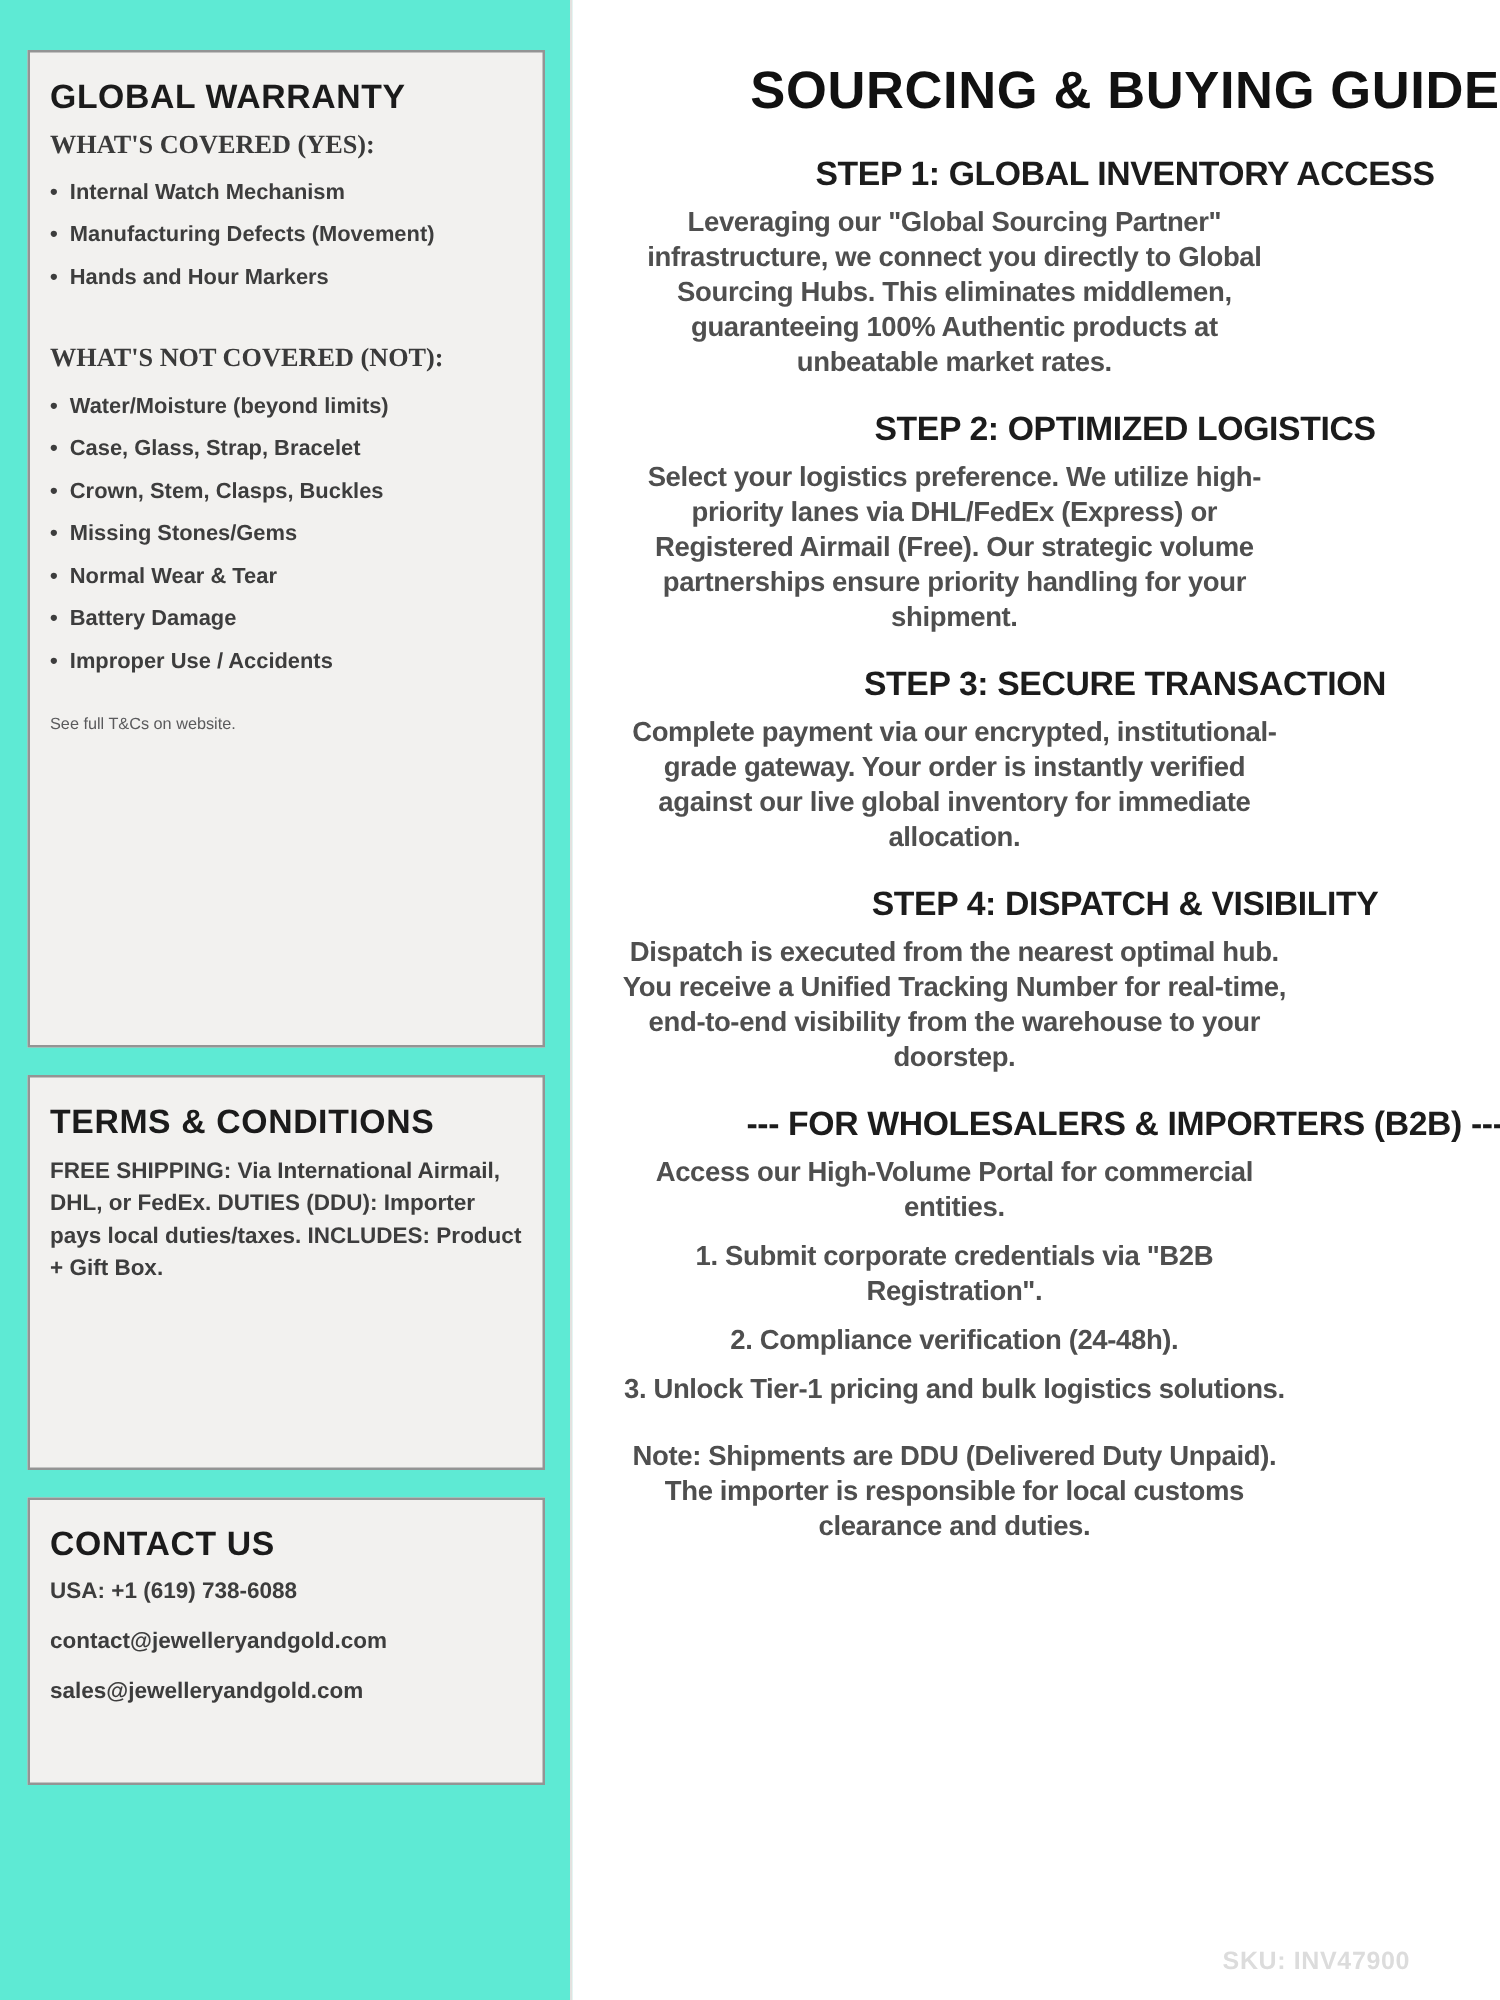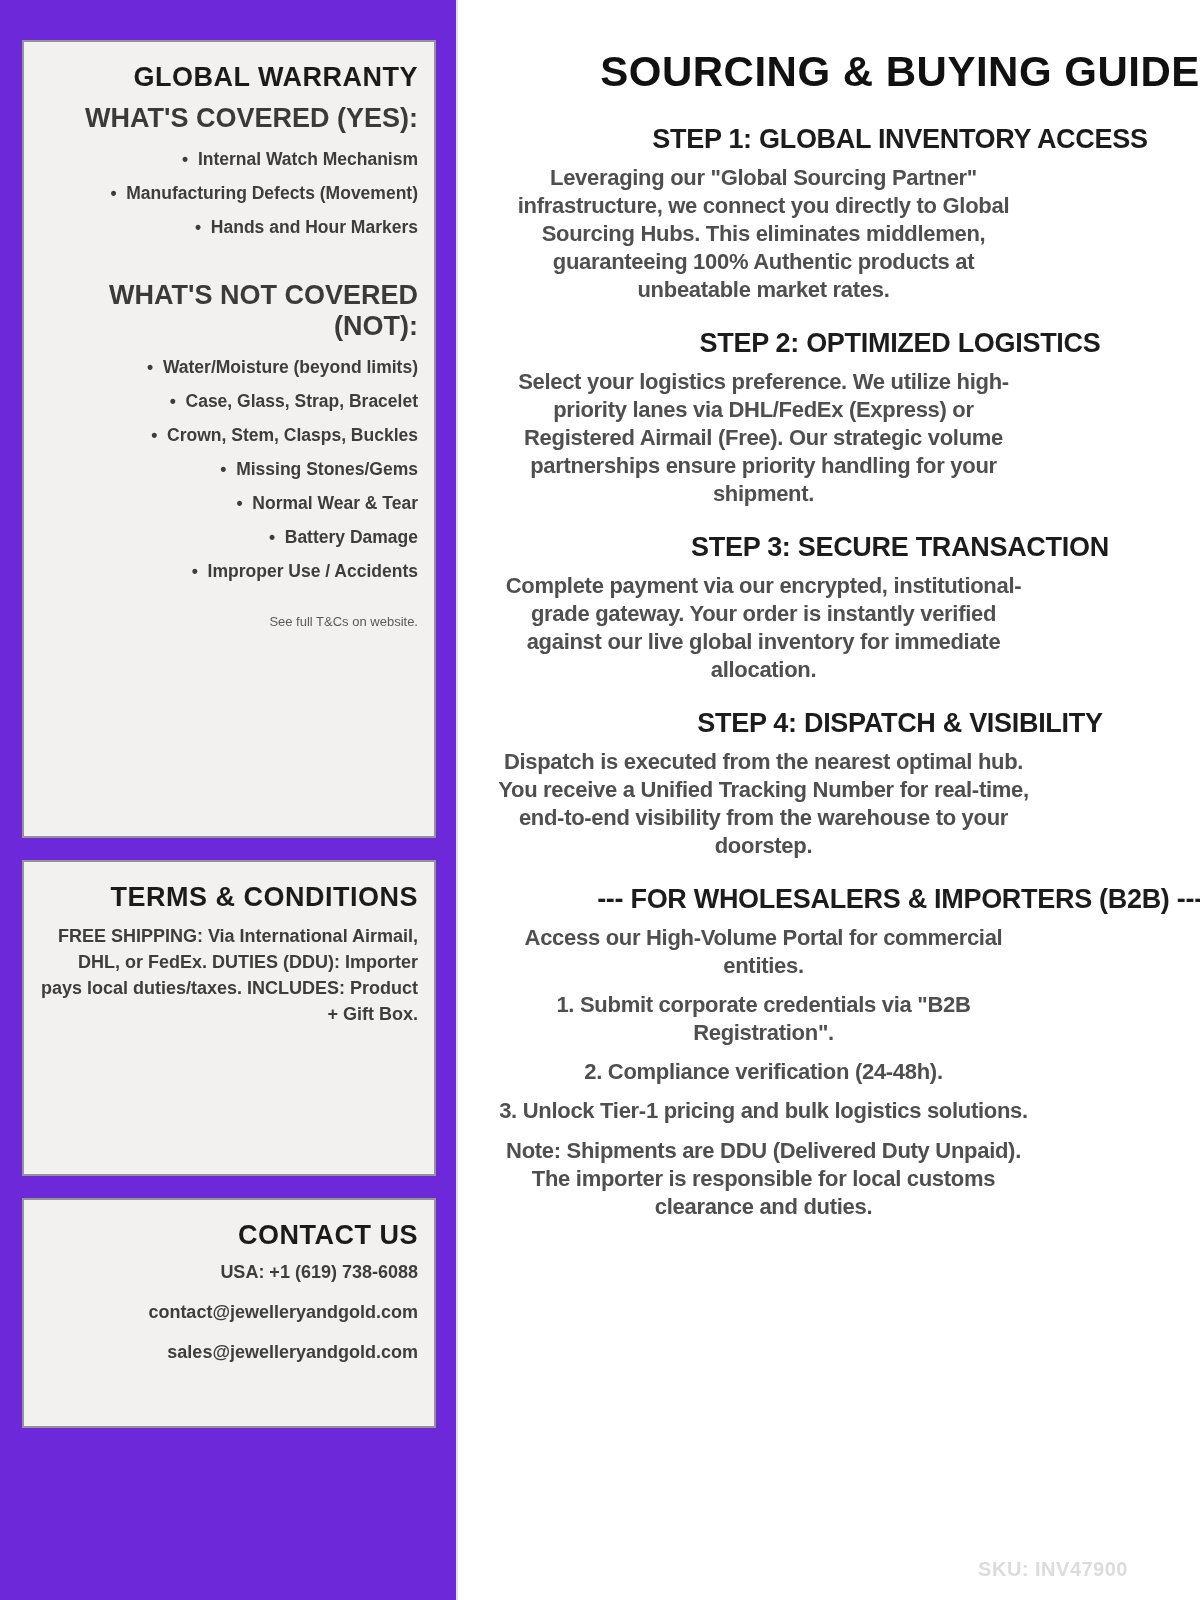--- a/index.html
+++ b/index.html
@@ -14,24 +14,23 @@
     height: 1600px;
     background: #ffffff;
     overflow: hidden;
   }
   
   .sidebar {
     position: absolute;
     left: 0; top: 0;
     width: 458px;
     height: 1600px;
-    background: #6d28d9;
+    background: #5eead4;
     border-right: 2px solid #e3e1df;
     box-sizing: border-box;
-    text-align: right;
   }
   .side-box {
     box-sizing: border-box;
     margin-left: 22px;
     width: 414px;
     border: 2px solid #949494;
     background: #f2f1ef;
     padding: 14px 16px;
   }
   .box-warranty { margin-top: 40px; height: 798px; }
@@ -39,24 +38,25 @@
   .box-contact  { margin-top: 22px; height: 230px; }
 
   .side-title {
     font-size: 27px;
     font-weight: 700;
     color: #1b1b1b;
     letter-spacing: 0.5px;
     margin: 6px 0 10px 0;
   }
   .side-subtitle {
-    font-size: 27px;
+    font-size: 21px;
     font-weight: 700;
     color: #3a3a3a;
     margin: 8px 0 8px 0;
+    font-family: Liberation Serif, serif;
   }
   .side-subtitle.second { margin-top: 36px; }
   .bullet-item {
     font-size: 17.5px;
     font-weight: 700;
     color: #3d3d3d;
     line-height: 34px;
     white-space: nowrap;
   }
   .bullet-item::before { content: "\2022\00a0\00a0"; color: #3d3d3d; }
@@ -108,21 +108,21 @@
   }
   .step-para {
     font-size: 22px;
     font-weight: 700;
     color: #4f4f4f;
     letter-spacing: -0.3px;
     line-height: 28px;
     max-width: 535px;
     margin: 0 0 11px 0;
   }
-  .note-para { margin-top: 12px; }
+  .note-para { margin-top: 26px; }
 
   .sku {
     position: absolute;
     top: 1558px;
     right: 72px;
     font-size: 20px;
     font-weight: 700;
     letter-spacing: 0.5px;
     color: #dcdcdc;
   }

